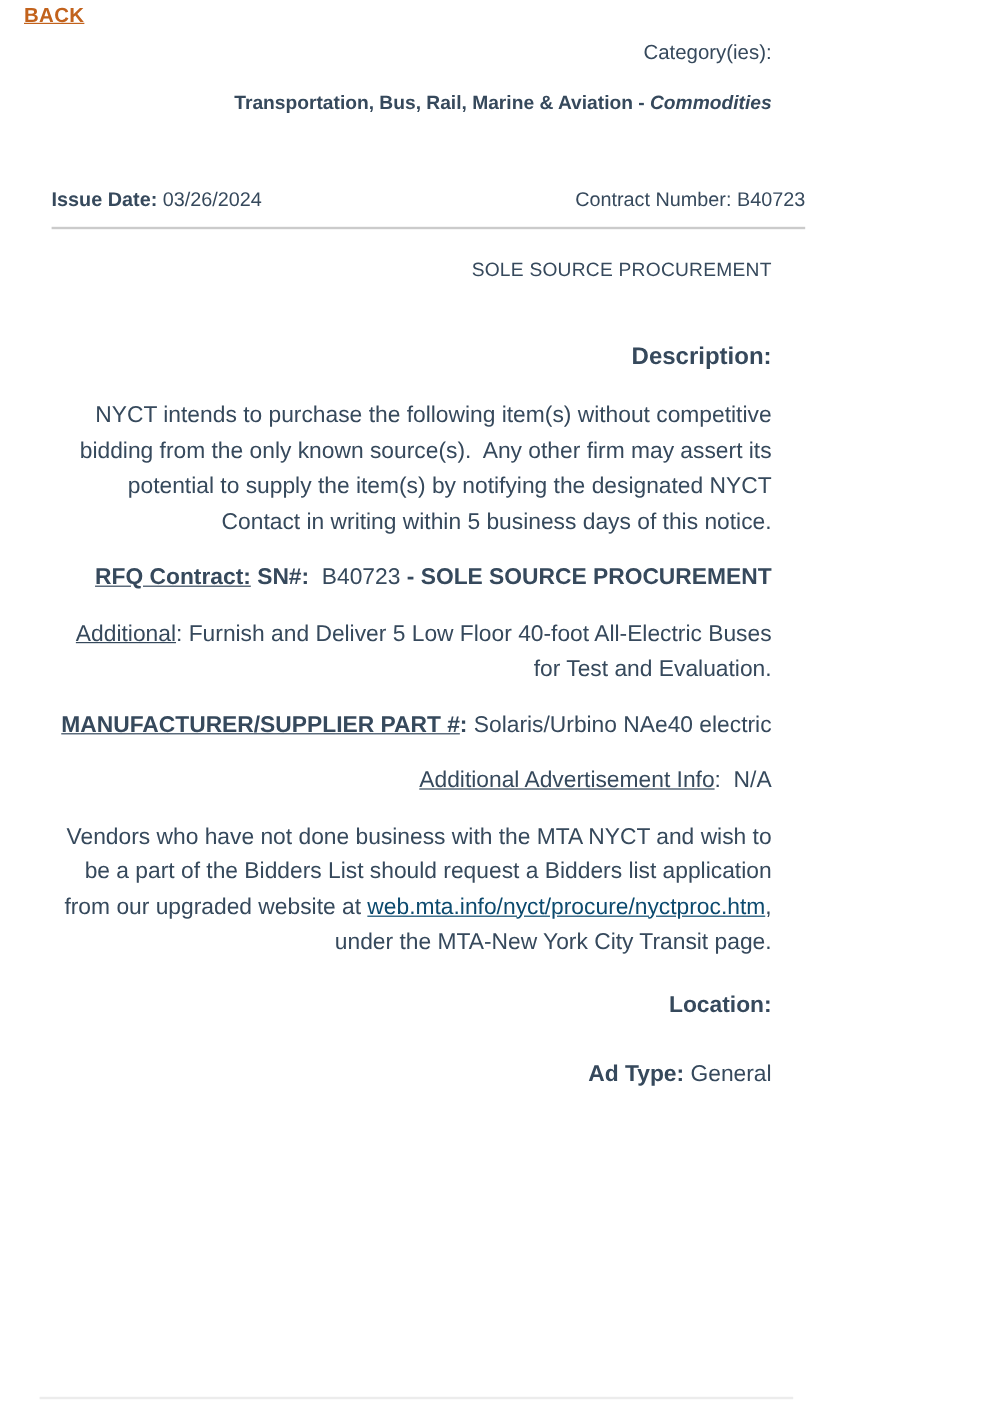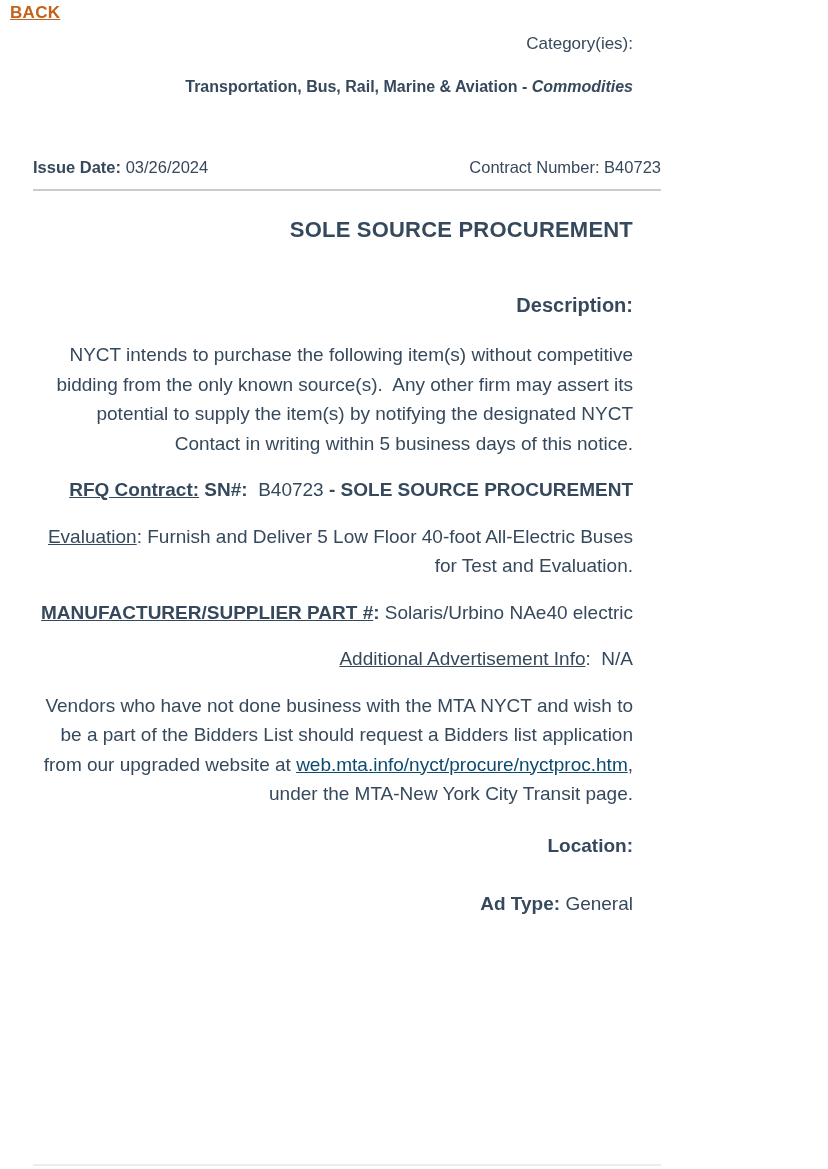--- a/index.html
+++ b/index.html
@@ -5,21 +5,21 @@
 <style>
   * { box-sizing: border-box; }
   html, body {
     margin: 0; padding: 0;
     width: 828px; height: 1169px;
     background: #ffffff;
     overflow: hidden;
     font-family: "Liberation Sans", "DejaVu Sans", sans-serif;
     color: #36495c;
   }
-  .page { position: relative; width: 828px; height: 1169px; }
+  .page { position: relative; width: 828px; height: 1169px; padding-left: 10px; }
 
   .back-link {
     display: inline-block;
     margin: 3px 0 0 10px;
     font-size: 17px;
     font-weight: 700;
     color: #c2621c;
     text-decoration: underline;
     letter-spacing: 0.3px;
     cursor: pointer;
@@ -54,22 +54,22 @@
 
   .divider {
     margin-top: 12px;
     width: 628px;
     height: 0;
     border-top: 2px solid #cbcbcb;
   }
 
   .doc-title {
     margin: 26px 0 12px 0;
-    font-size: 22px;
-    font-weight: 700;
+    font-size: 16px;
+    font-weight: 400;
     letter-spacing: 0.2px;
   }
 
   .section-heading {
     margin: 51px 0 0 0;
     font-size: 20px;
     font-weight: 700;
   }
 
   p.body-text {
@@ -124,21 +124,21 @@
     <div class="divider"></div>
 
     <h1 class="doc-title">SOLE SOURCE PROCUREMENT</h1>
 
     <h2 class="section-heading">Description:</h2>
 
     <p class="body-text">NYCT intends to purchase the following item(s) without competitive bidding from the only known source(s).  Any other firm may assert its potential to supply the item(s) by notifying the designated NYCT Contact in writing within 5 business days of this notice.</p>
 
     <p class="body-text tight"><span class="b u">RFQ Contract:</span><span class="b"> </span><span class="b">SN#:</span>  <span>B40723</span> <span class="b">- SOLE SOURCE PROCUREMENT</span></p>
 
-    <p class="body-text tight"><span class="u">Evaluation</span><span>: Furnish and Deliver 5 Low Floor 40-foot All-Electric Buses for Test and Evaluation.</span></p>
+    <p class="body-text tight"><span class="u">Additional</span><span>: Furnish and Deliver 5 Low Floor 40-foot All-Electric Buses for Test and Evaluation.</span></p>
 
     <p class="body-text tight"><span class="b u">MANUFACTURER/SUPPLIER PART #</span><span class="b">:</span> <span>Solaris/Urbino NAe40 electric</span></p>
 
     <p class="body-text tight"><span class="u">Additional Advertisement Info</span><span>:  N/A</span></p>
 
     <p class="body-text tight"><span>Vendors who have not done business with the MTA NYCT and wish to be a part of the Bidders List should request a Bidders list application from our upgraded website at </span><a class="doc-link">web.mta.info/nyct/procure/nyctproc.htm</a><span>, under the MTA-New York City Transit page.</span></p>
 
 
 
     <p class="kv"><span class="lbl">Location:</span> <span></span></p>

